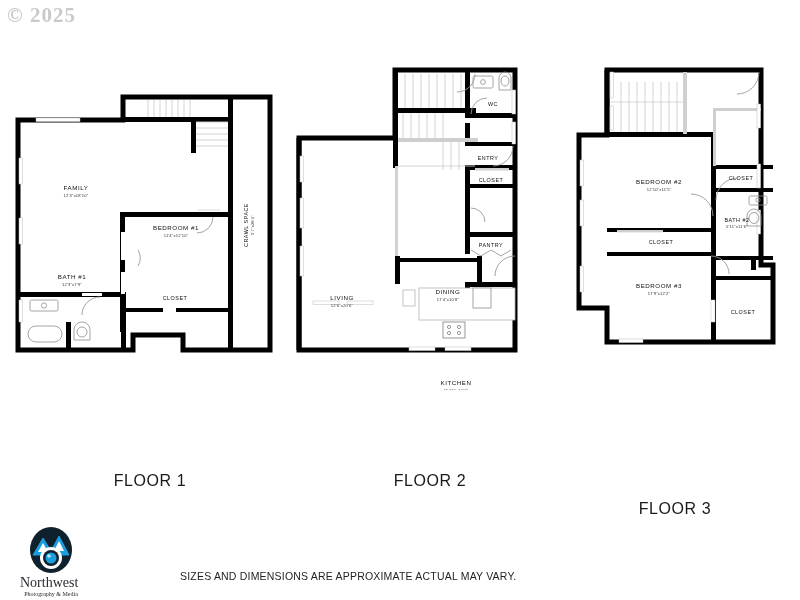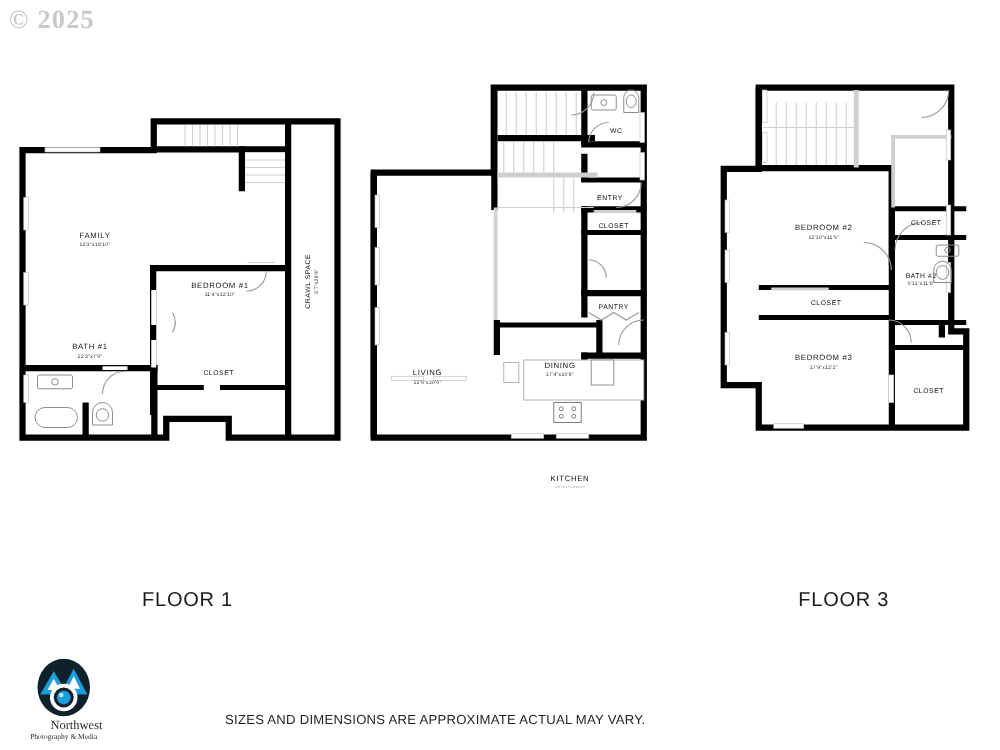--- a/index.html
+++ b/index.html
@@ -28,33 +28,33 @@
 
   .floor-captions{position:absolute;left:0;top:472px;width:678px;height:26px;}
   .floor-caption{
     position:absolute;top:0;
     font-size:16px;font-weight:400;color:#1a1a1a;
     letter-spacing:.6px;text-align:center;
     font-family:"Liberation Sans", sans-serif;
   }
   #floor-caption-1{left:60px;width:180px;}
   #floor-caption-2{left:340px;width:180px;}
-  #floor-caption-3{left:585px;width:180px;}
+  #floor-caption-3{left:585px;width:180px;margin-top:28px;}
 
   .disclaimer{
     position:absolute;left:180px;top:570px;width:460px;
     text-align:left;font-size:10.5px;color:#1f1f1f;
     letter-spacing:.2px;
   }
 
   .logo{position:absolute;left:20px;top:527px;width:62px;height:66px;}
   .logo-mark{display:block;}
   .logo-text1{
     font-family:"Liberation Serif", serif;
-    font-size:10px;color:#2a2a33;text-align:right;margin-top:1px;line-height:1.05;
+    font-size:14px;color:#2a2a33;text-align:left;margin-top:1px;line-height:1.05;
   }
   .logo-text2{
     font-family:"Liberation Serif", serif;
     font-size:6px;color:#2a2a33;text-align:center;line-height:1.1;
   }
 
   svg text{font-family:"Liberation Sans", sans-serif;fill:#111;}
   .rm-name{font-size:6.2px;letter-spacing:.55px;text-anchor:middle;}
   .rm-dim{font-size:4.1px;letter-spacing:.2px;text-anchor:middle;fill:#333;}
   .rm-name-sm{font-size:5.4px;letter-spacing:.5px;text-anchor:middle;}
@@ -357,20 +357,21 @@
         <text class="rm-name-sm" x="176" y="120">CLOSET</text>
         <text class="rm-name-sm" x="96" y="184">CLOSET</text>
         <text class="rm-name-sm" x="178" y="254">CLOSET</text>
       </g>
     </svg>
 
   </div>
 
   <div class="floor-captions">
     <div id="floor-caption-1" class="floor-caption">FLOOR 1</div>
+    <div id="floor-caption-2" class="floor-caption">FLOOR 2</div>
     <div id="floor-caption-3" class="floor-caption">FLOOR 3</div>
   </div>
 
   <div class="disclaimer">SIZES AND DIMENSIONS ARE APPROXIMATE ACTUAL MAY VARY.</div>
 
   <div class="logo">
     <svg class="logo-mark" width="62" height="48" viewBox="0 0 62 48">
       <ellipse cx="31" cy="23" rx="21" ry="23" fill="#10212e"></ellipse>
       <path d="M13,28 L23,11 L31,24 L39,9 L49,28 Z" fill="#1b9ede"></path>
       <path d="M13,28 L23,11 L31,24 L39,9 L49,28 Z" fill="none" stroke="#1b9ede" stroke-width="1"></path>

